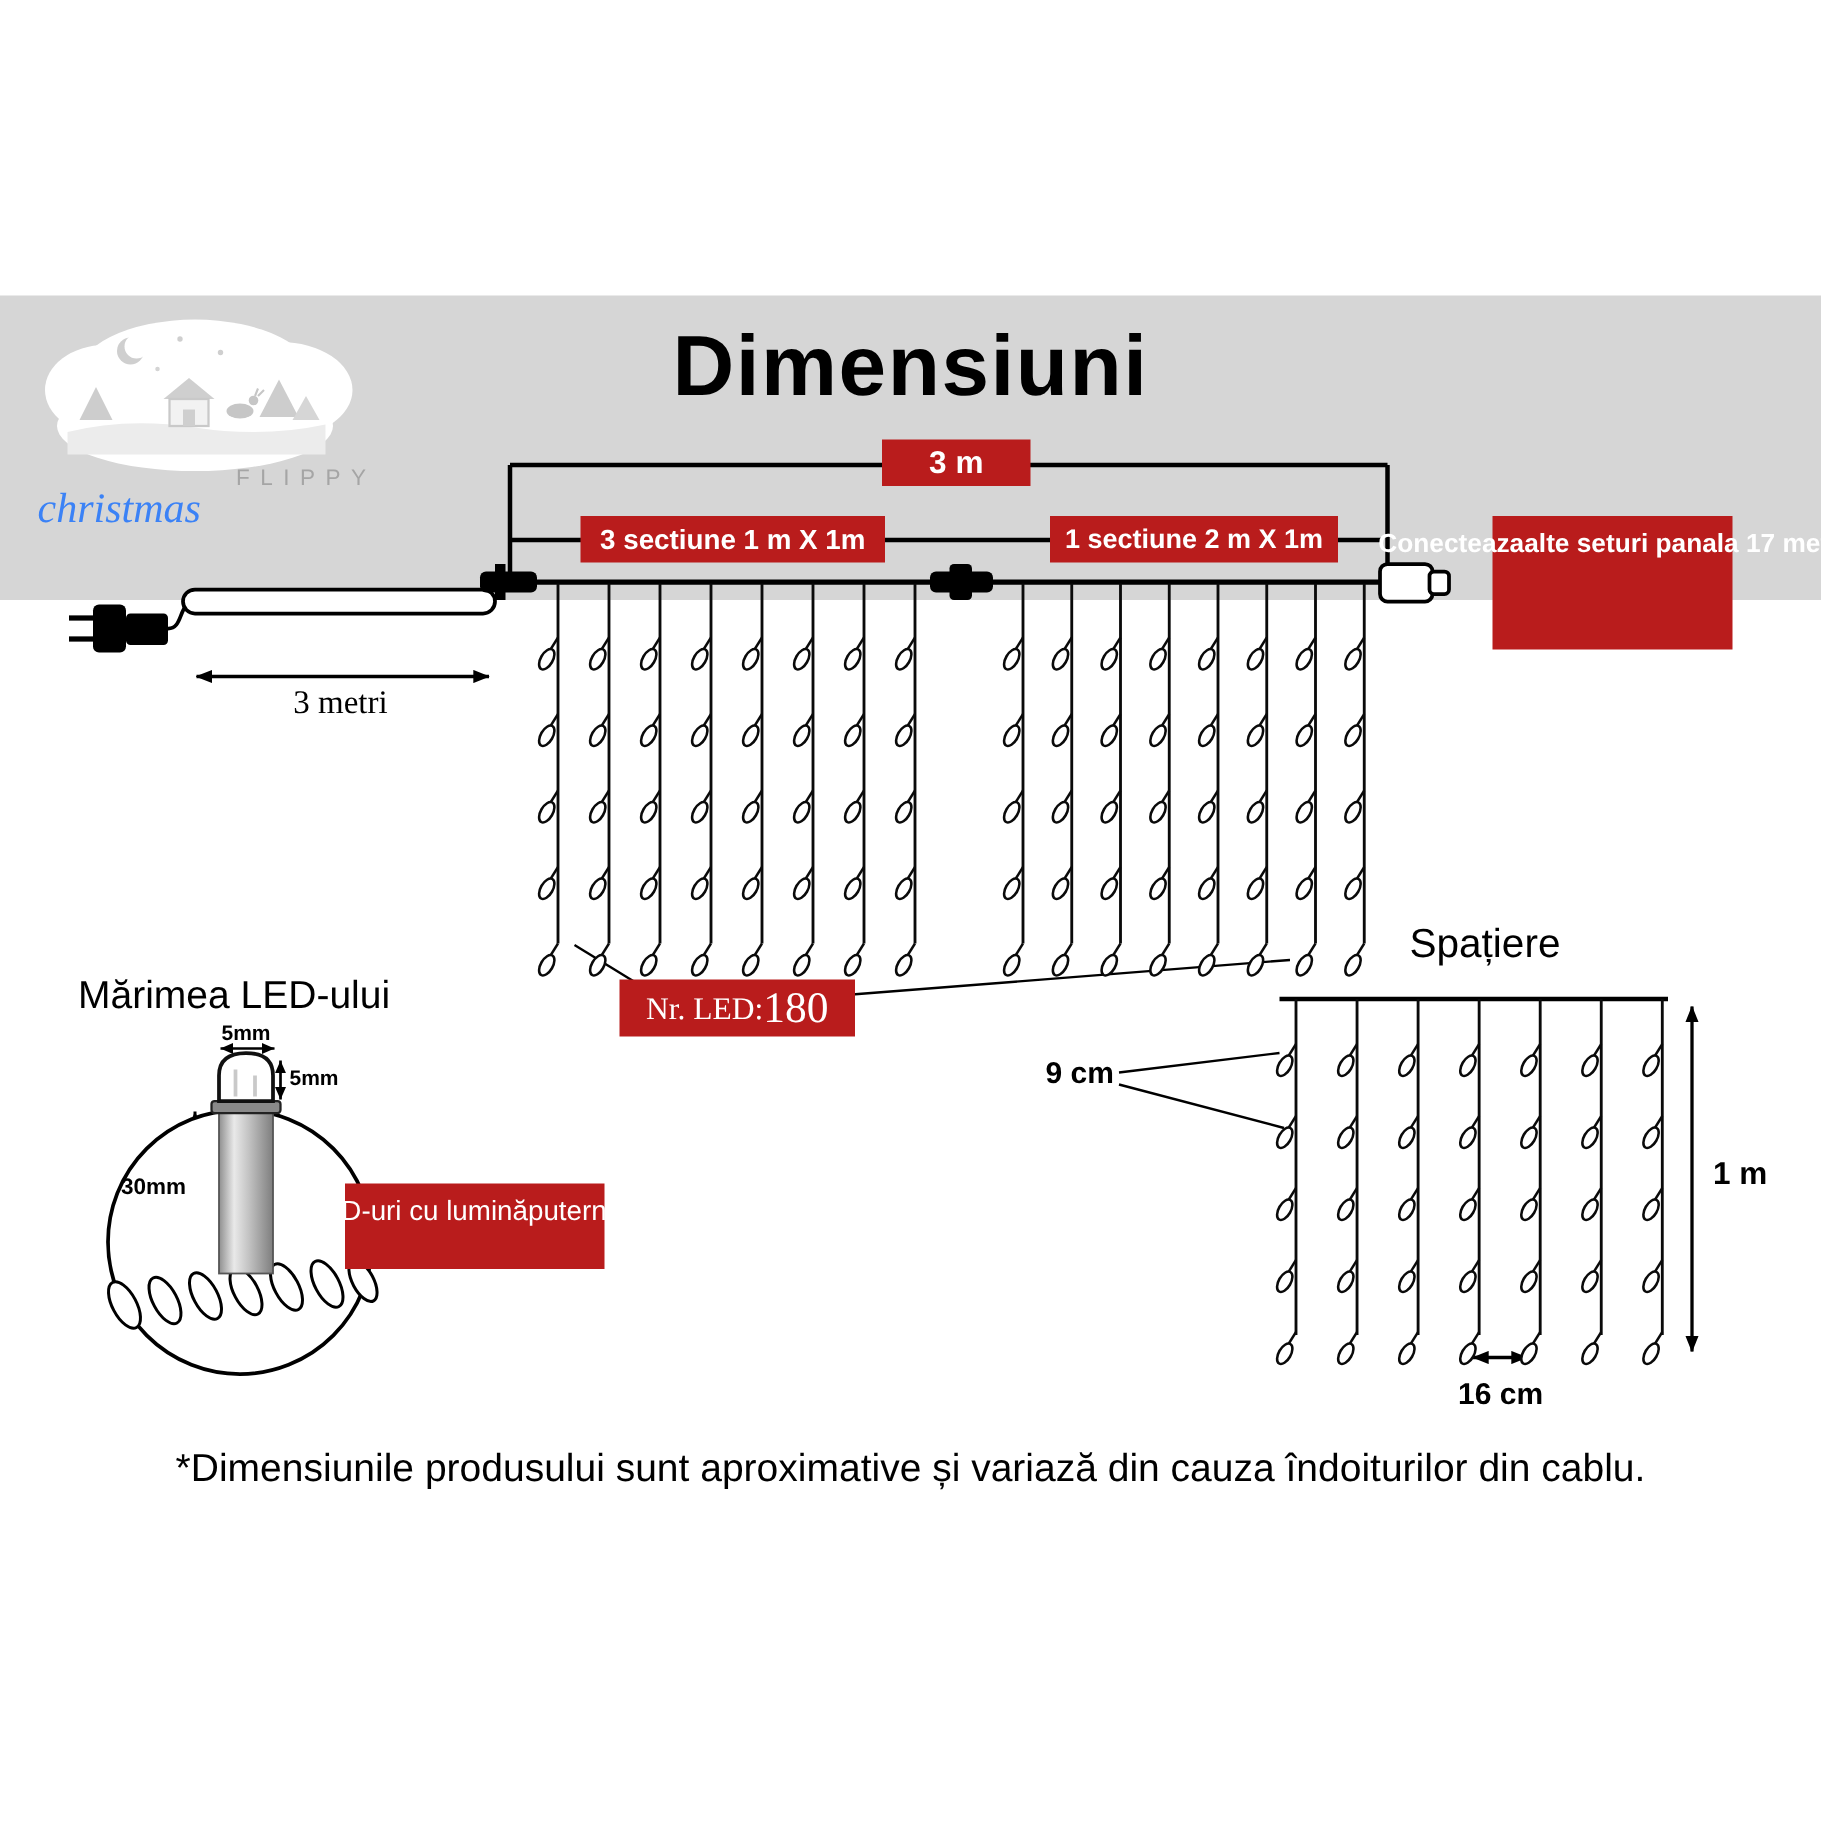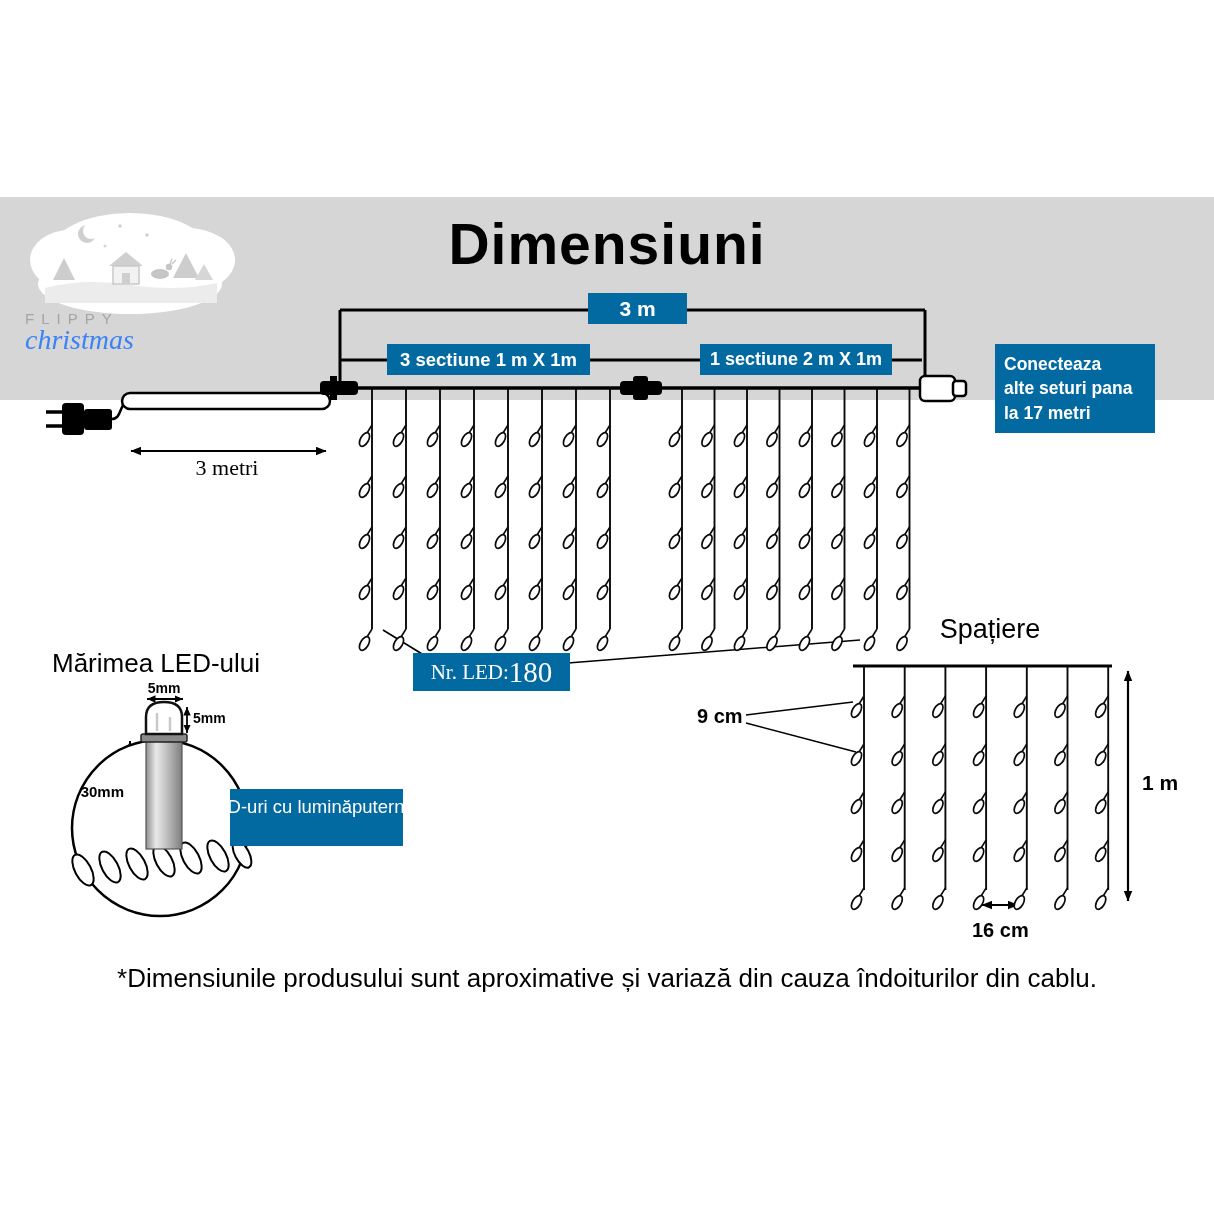--- a/index.html
+++ b/index.html
@@ -2,43 +2,43 @@
 <html><head>
 <meta charset="utf-8">
 <style>
   *{margin:0;padding:0;box-sizing:border-box}
   html,body{width:1214px;height:1214px}
   body{background:#fff;font-family:"Liberation Sans",sans-serif;position:relative;overflow:hidden;color:#000}
   .canvas{position:absolute;left:0;top:0;width:1214px;height:1214px}
   .band{position:absolute;left:0;top:197px;width:1214px;height:203px;background:#d6d6d6}
   .title{position:absolute;left:0;top:211px;width:1214px;text-align:center;font-size:57px;font-weight:700;letter-spacing:1px}
   .diagram{position:absolute;left:0;top:0;width:1214px;height:1214px}
-  .bbox{position:absolute;background:#0369a1;color:#fff;display:flex;align-items:center;justify-content:center;font-weight:700;white-space:nowrap}
+  .bbox{position:absolute;background:#b91c1c;color:#fff;display:flex;align-items:center;justify-content:center;font-weight:700;white-space:nowrap}
   #box-3m{left:588px;top:293px;width:99px;height:31px;font-size:21px}
   #box-sec1{left:387px;top:344px;width:203px;height:31px;font-size:18.5px}
   #box-sec2{left:700px;top:344px;width:192px;height:31px;font-size:18px}
-  #box-connect{left:995px;top:344px;width:160px;height:89px;font-size:17.5px;flex-direction:column;align-items:flex-start;justify-content:center;padding:6px 9px;line-height:1.38}
+  #box-connect{left:995px;top:344px;width:160px;height:89px;font-size:17.5px;flex-direction:row;align-items:flex-start;justify-content:center;padding:6px 9px;line-height:1.38}
   #box-nrled{left:413px;top:653px;width:157px;height:38px;font-family:"Liberation Serif",serif;font-weight:400}
   #box-nrled .lbl{font-size:21px}
   #box-nrled .val{font-size:29px}
   #box-lednote{left:230px;top:789px;width:173px;height:57px;font-size:18.5px;font-weight:400;flex-direction:row;align-items:flex-start;justify-content:center;padding:6px 10px;line-height:1.35}
   .lab{position:absolute}
   #lab-3metri{left:127px;top:455px;width:200px;text-align:center;font-family:"Liberation Serif",serif;font-size:22px}
   #lab-spatiere{left:900px;top:614px;width:180px;text-align:center;font-size:27px}
   #lab-marimea{left:52px;top:648px;font-size:26px}
   #lab-9cm{left:697px;top:705px;font-size:20px;font-weight:700}
   #lab-1m{left:1142px;top:771px;font-size:21px;font-weight:700}
   #lab-16cm{left:972px;top:919px;width:90px;font-size:20px;font-weight:700}
   #lab-5mm-top{left:131px;top:680px;width:66px;text-align:center;font-size:14px;font-weight:700}
   #lab-5mm-side{left:193px;top:710px;font-size:14px;font-weight:700}
   #lab-30mm{left:80px;top:783px;width:44px;text-align:right;font-size:15px;font-weight:700}
   #disclaimer{left:0;top:963px;width:1214px;text-align:center;font-size:26px}
   .logo{position:absolute;left:25px;top:198px;width:215px;height:165px}
   .logo svg{position:absolute;left:0;top:0}
-  .logo-l1{position:absolute;left:0;top:112px;width:210px;text-align:left;color:#a5a5a5;font-size:15px;letter-spacing:7px}
+  .logo-l1{position:absolute;left:16px;top:112px;width:210px;text-align:right;color:#a5a5a5;font-size:15px;letter-spacing:7px}
   .logo-l2{position:absolute;left:0;top:126px;width:210px;text-align:left;color:#3b82f6;font-size:28px;font-family:"Liberation Serif",serif;font-style:italic}
 </style>
 </head>
 <body>
 
 <div class="canvas">
 
   <div class="band"></div>
 
   <div class="logo">

